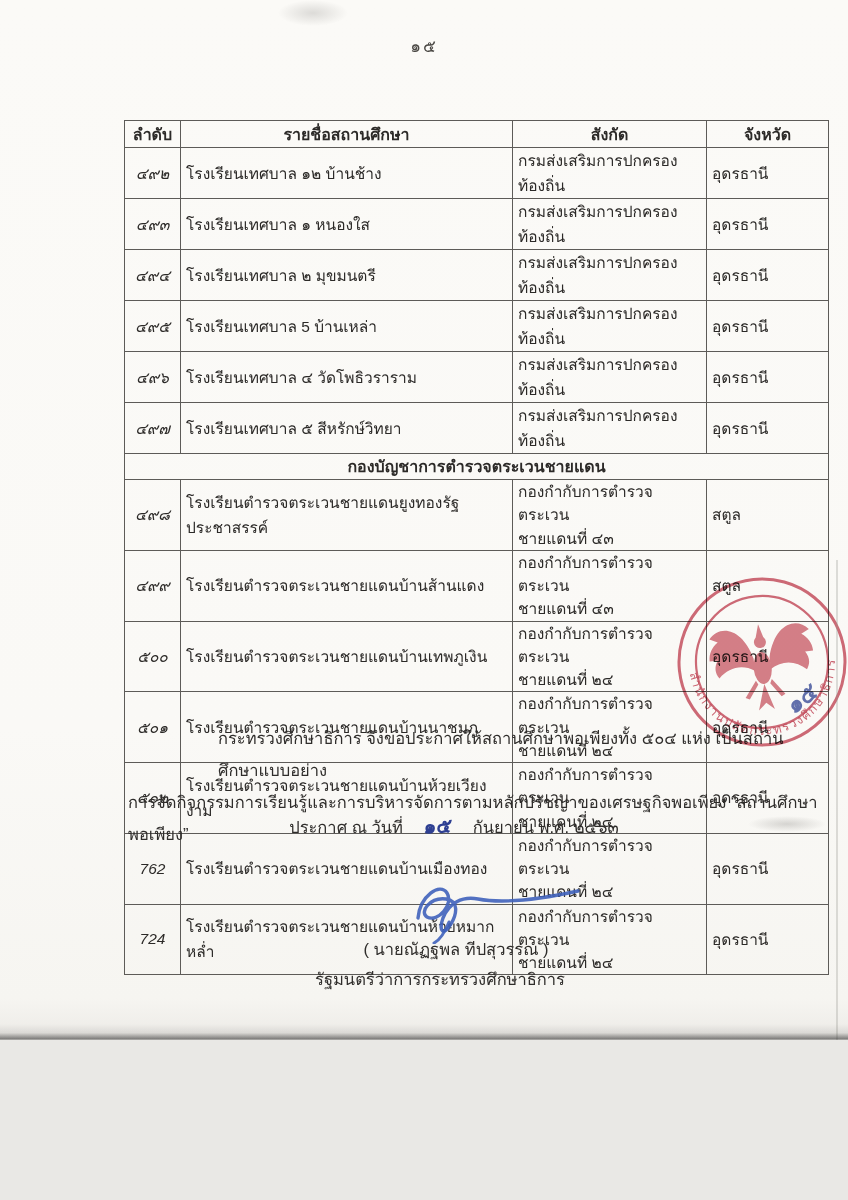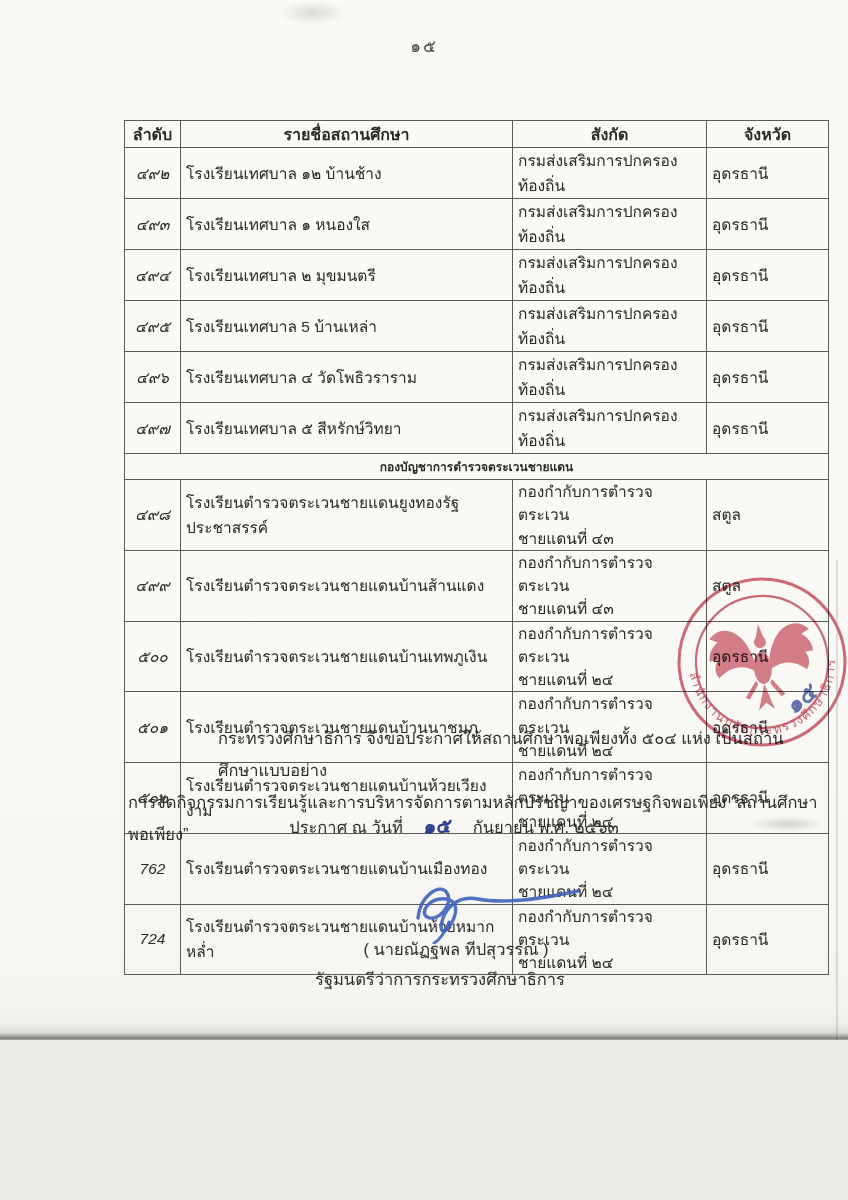--- a/index.html
+++ b/index.html
@@ -21,21 +21,21 @@
     position:absolute; left:124px; top:120px; width:704px;
     border-collapse:collapse; table-layout:fixed;
     font-size:15.5px; color:#2c2a28;
   }
   .doc-table col.c1{width:56px} .doc-table col.c2{width:332px}
   .doc-table col.c3{width:194px} .doc-table col.c4{width:122px}
   .doc-table th, .doc-table td { border:1px solid #5d5b58; vertical-align:middle; }
   .doc-table th { height:27px; font-weight:600; text-align:center; font-size:16px; }
   tr.row-s td { height:28px; }
   tr.row-t td { height:52px; }
-  tr.row-sec td { height:26px; text-align:center; font-weight:600; font-size:12px; }
+  tr.row-sec td { height:26px; text-align:center; font-weight:600; font-size:16px; }
   td.c-no { text-align:center;font-style:italic; }
   td.c-name, td.c-aff, td.c-prov { text-align:left; padding:0 5px; }
   td.c-aff .l { line-height:1.5; }
 
   
   .para {
     position:absolute; left:128px; top:722px; width:694px;
     font-size:16.5px; line-height:32px; color:#2f2d2b;
   }
   .p-line.indent { padding-left:90px; }

